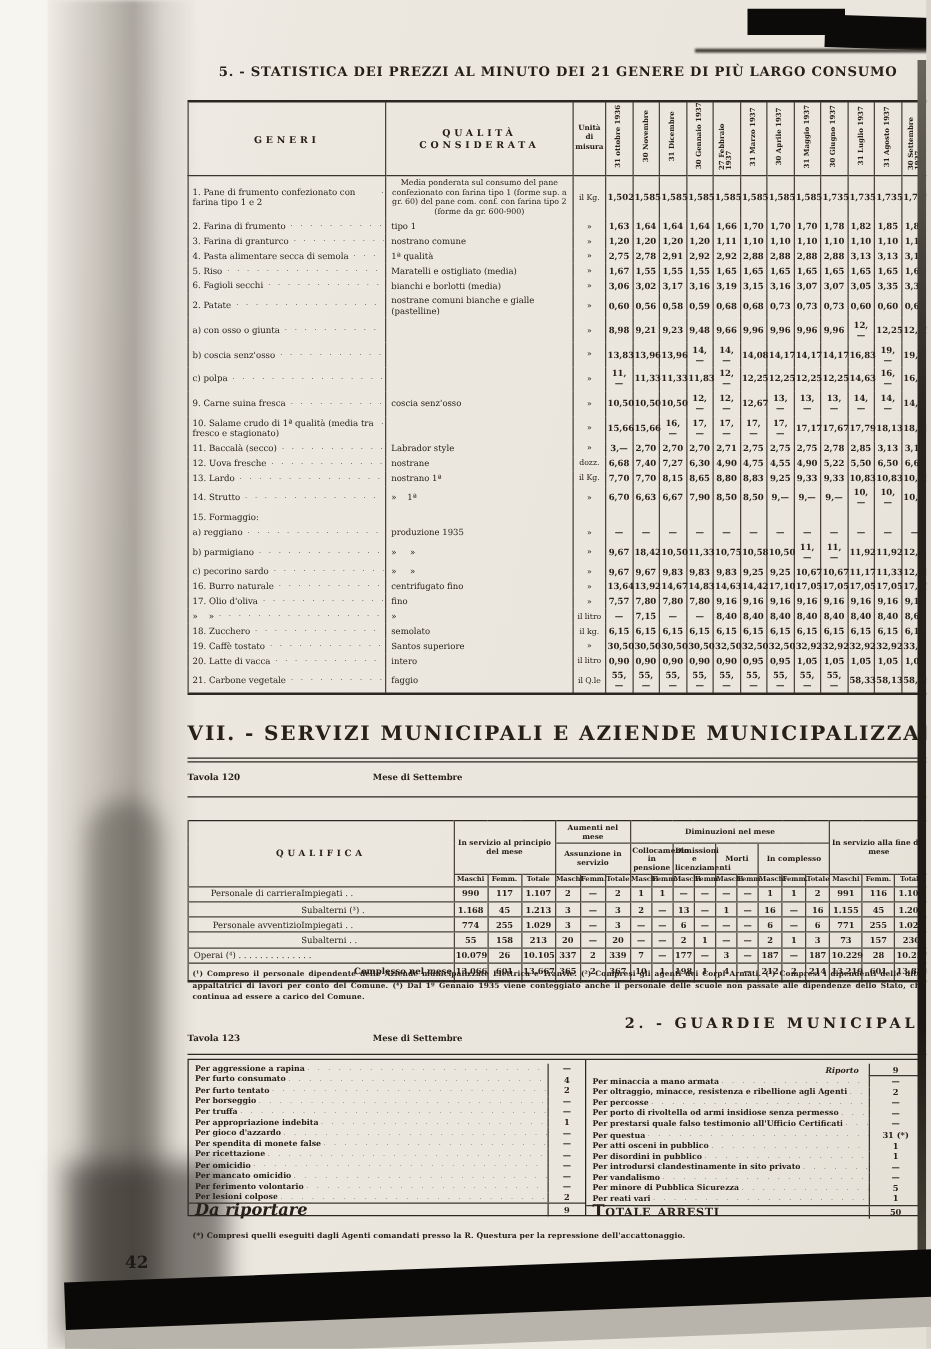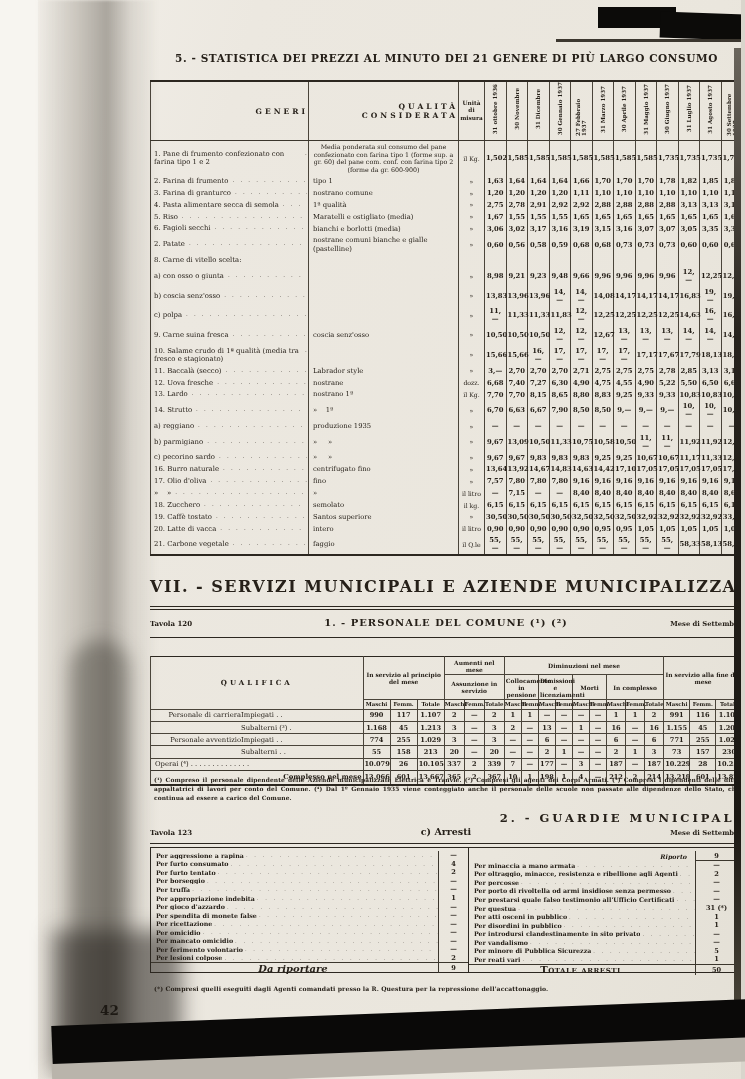--- a/index.html
+++ b/index.html
@@ -23,21 +23,21 @@
   .band{left:52px;top:1026px;width:700px;height:38px;background:#0a0908;z-index:7;transform:rotate(-2.2deg);transform-origin:left center}
   .band2{left:52px;top:1062px;width:700px;height:26px;background:#b9b4ab;z-index:6;transform:rotate(-2.2deg);transform-origin:left center}
   
   .content{position:absolute;left:150px;top:0;width:593px;z-index:3}
   .t5{position:absolute;top:52px;left:0;width:100%;text-align:center;font-size:10.5px;font-weight:bold;letter-spacing:.6px;white-space:nowrap}
   
   table{border-collapse:collapse;table-layout:fixed}
   .price{position:absolute;top:80px;left:0;width:592px;border-top:2.2px solid #2c2720;border-bottom:2.2px solid #2c2720}
   .price th,.price td{border-left:1px solid #4a443a;vertical-align:middle}
   .price thead th{border-bottom:1.2px solid #3b362d;font-weight:bold}
-  .price .hg,.price .hq{font-size:7.5px;letter-spacing:3px;text-align:right}
+  .price .hg,.price .hq{font-size:7.5px;letter-spacing:3px;text-align:center}
   .price .hu{font-size:5.8px;line-height:1.25;text-align:center}
   .price .hm{height:58px;text-align:center;vertical-align:middle;padding:0}
   .vert{writing-mode:vertical-rl;transform:rotate(180deg);font-size:5.6px;font-weight:bold;line-height:1.1;white-space:normal;display:inline-block;max-height:54px;text-align:left}
   .price td{font-size:6.9px;padding:1.8px 1px}
   .price td.g{padding-left:3px}
   .price td.g.sub{}
   .gw{display:flex;align-items:flex-start}
   .gl{white-space:normal;line-height:1.2}
   .ldr{flex:1;overflow:hidden;white-space:nowrap;font-size:5.5px;letter-spacing:2.2px;opacity:.85;padding:0 2px 1px 4px}
   .price td.q{font-size:6.8px;line-height:1.2;padding-left:4px}
@@ -80,21 +80,21 @@
   .half{height:100%;display:flex;flex-direction:column;padding-top:3px}
   .half.l{width:318px;border-right:1.4px solid #2c2720}
   .half.r{width:268px}
   .arow{display:flex;align-items:center;height:8.55px;flex:none}
   .alabel{flex:none;font-size:6.3px;font-weight:bold;padding-left:5px;white-space:nowrap;overflow:hidden}
   .adots{flex:1;overflow:hidden;white-space:nowrap;font-size:5px;letter-spacing:2.6px;opacity:.8;padding:0 2px}
   .aval{flex:none;align-self:stretch;border-left:1px solid #3b362d;display:flex;align-items:center;justify-content:center;font-size:6.6px;font-weight:bold}
   .half.l .aval{width:30px}
   .half.r .aval{width:42px}
   .spacer{flex:1}
-  .arow.total .alabel{flex:1;text-align:center;padding-right:8px;font-style:italic;font-size:10px}
+  .arow.total .alabel{flex:1;text-align:left;padding-right:8px;font-style:italic;font-size:13px}
   .arow.total{border-top:1.1px solid #3b362d;height:11px}
   .arow.riporto .alabel{flex:1;text-align:right;font-style:italic;padding-right:8px}
   .arow.riporto{height:10px}
   .arow.riporto .aval{border-bottom:1px solid #3b362d}
   .smallcaps{font-variant:small-caps;font-style:normal !important;letter-spacing:.5px}
   .fn2{top:984px;font-size:6.1px}
   .pagenum{position:absolute;left:100px;top:1002px;font-size:13.5px;font-weight:bold;z-index:4;color:#1d1914}
 </style>
 </head>
 <body>
@@ -284,271 +284,271 @@
             <td class="v">0,68</td>
             <td class="v">0,68</td>
             <td class="v">0,73</td>
             <td class="v">0,73</td>
             <td class="v">0,73</td>
             <td class="v">0,60</td>
             <td class="v">0,60</td>
             <td class="v">0,61</td>
           </tr>
           <tr>
-            <td class="g">
-              <div class="gw">
-                <span class="gl">8. Carne di vitello scelta:</span>
+            <td class="g sub">
+              <div class="gw">
+                <span class="gl">a) con osso o giunta</span>
+                <span class="ldr">. . . . . . . . . . . . . . . . . . . . . . . . . . . . . . . . . . . . . . . . . . . . . . . . . . . . . . . . . . . . </span>
+              </div>
+            </td>
+            <td class="q"></td>
+            <td class="u">»</td>
+            <td class="v">8,98</td>
+            <td class="v">9,21</td>
+            <td class="v">9,23</td>
+            <td class="v">9,48</td>
+            <td class="v">9,66</td>
+            <td class="v">9,96</td>
+            <td class="v">9,96</td>
+            <td class="v">9,96</td>
+            <td class="v">9,96</td>
+            <td class="v">12,—</td>
+            <td class="v">12,25</td>
+            <td class="v">12,25</td>
+          </tr>
+          <tr>
+            <td class="g sub">
+              <div class="gw">
+                <span class="gl">b) coscia senz'osso</span>
+                <span class="ldr">. . . . . . . . . . . . . . . . . . . . . . . . . . . . . . . . . . . . . . . . . . . . . . . . . . . . . . . . . . . . </span>
+              </div>
+            </td>
+            <td class="q"></td>
+            <td class="u">»</td>
+            <td class="v">13,83</td>
+            <td class="v">13,96</td>
+            <td class="v">13,96</td>
+            <td class="v">14,—</td>
+            <td class="v">14,—</td>
+            <td class="v">14,08</td>
+            <td class="v">14,17</td>
+            <td class="v">14,17</td>
+            <td class="v">14,17</td>
+            <td class="v">16,83</td>
+            <td class="v">19,—</td>
+            <td class="v">19,—</td>
+          </tr>
+          <tr>
+            <td class="g sub">
+              <div class="gw">
+                <span class="gl">c) polpa</span>
+                <span class="ldr">. . . . . . . . . . . . . . . . . . . . . . . . . . . . . . . . . . . . . . . . . . . . . . . . . . . . . . . . . . . . </span>
+              </div>
+            </td>
+            <td class="q"></td>
+            <td class="u">»</td>
+            <td class="v">11,—</td>
+            <td class="v">11,33</td>
+            <td class="v">11,33</td>
+            <td class="v">11,83</td>
+            <td class="v">12,—</td>
+            <td class="v">12,25</td>
+            <td class="v">12,25</td>
+            <td class="v">12,25</td>
+            <td class="v">12,25</td>
+            <td class="v">14,63</td>
+            <td class="v">16,—</td>
+            <td class="v">16,—</td>
+          </tr>
+          <tr>
+            <td class="g">
+              <div class="gw">
+                <span class="gl">9. Carne suina fresca</span>
+                <span class="ldr">. . . . . . . . . . . . . . . . . . . . . . . . . . . . . . . . . . . . . . . . . . . . . . . . . . . . . . . . . . . . </span>
+              </div>
+            </td>
+            <td class="q">coscia senz'osso</td>
+            <td class="u">»</td>
+            <td class="v">10,50</td>
+            <td class="v">10,50</td>
+            <td class="v">10,50</td>
+            <td class="v">12,—</td>
+            <td class="v">12,—</td>
+            <td class="v">12,67</td>
+            <td class="v">13,—</td>
+            <td class="v">13,—</td>
+            <td class="v">13,—</td>
+            <td class="v">14,—</td>
+            <td class="v">14,—</td>
+            <td class="v">14,—</td>
+          </tr>
+          <tr>
+            <td class="g">
+              <div class="gw">
+                <span class="gl">10. Salame crudo di 1ª qualità (media tra fresco e stagionato)</span>
+                <span class="ldr">. . . . . . . . . . . . . . . . . . . . . . . . . . . . . . . . . . . . . . . . . . . . . . . . . . . . . . . . . . . . </span>
+              </div>
+            </td>
+            <td class="q"></td>
+            <td class="u">»</td>
+            <td class="v">15,66</td>
+            <td class="v">15,66</td>
+            <td class="v">16,—</td>
+            <td class="v">17,—</td>
+            <td class="v">17,—</td>
+            <td class="v">17,—</td>
+            <td class="v">17,—</td>
+            <td class="v">17,17</td>
+            <td class="v">17,67</td>
+            <td class="v">17,79</td>
+            <td class="v">18,13</td>
+            <td class="v">18,38</td>
+          </tr>
+          <tr>
+            <td class="g">
+              <div class="gw">
+                <span class="gl">11. Baccalà (secco)</span>
+                <span class="ldr">. . . . . . . . . . . . . . . . . . . . . . . . . . . . . . . . . . . . . . . . . . . . . . . . . . . . . . . . . . . . </span>
+              </div>
+            </td>
+            <td class="q">Labrador style</td>
+            <td class="u">»</td>
+            <td class="v">3,—</td>
+            <td class="v">2,70</td>
+            <td class="v">2,70</td>
+            <td class="v">2,70</td>
+            <td class="v">2,71</td>
+            <td class="v">2,75</td>
+            <td class="v">2,75</td>
+            <td class="v">2,75</td>
+            <td class="v">2,78</td>
+            <td class="v">2,85</td>
+            <td class="v">3,13</td>
+            <td class="v">3,15</td>
+          </tr>
+          <tr>
+            <td class="g">
+              <div class="gw">
+                <span class="gl">12. Uova fresche</span>
+                <span class="ldr">. . . . . . . . . . . . . . . . . . . . . . . . . . . . . . . . . . . . . . . . . . . . . . . . . . . . . . . . . . . . </span>
+              </div>
+            </td>
+            <td class="q">nostrane</td>
+            <td class="u">dozz.</td>
+            <td class="v">6,68</td>
+            <td class="v">7,40</td>
+            <td class="v">7,27</td>
+            <td class="v">6,30</td>
+            <td class="v">4,90</td>
+            <td class="v">4,75</td>
+            <td class="v">4,55</td>
+            <td class="v">4,90</td>
+            <td class="v">5,22</td>
+            <td class="v">5,50</td>
+            <td class="v">6,50</td>
+            <td class="v">6,68</td>
+          </tr>
+          <tr>
+            <td class="g">
+              <div class="gw">
+                <span class="gl">13. Lardo</span>
+                <span class="ldr">. . . . . . . . . . . . . . . . . . . . . . . . . . . . . . . . . . . . . . . . . . . . . . . . . . . . . . . . . . . . </span>
+              </div>
+            </td>
+            <td class="q">nostrano 1ª</td>
+            <td class="u">il Kg.</td>
+            <td class="v">7,70</td>
+            <td class="v">7,70</td>
+            <td class="v">8,15</td>
+            <td class="v">8,65</td>
+            <td class="v">8,80</td>
+            <td class="v">8,83</td>
+            <td class="v">9,25</td>
+            <td class="v">9,33</td>
+            <td class="v">9,33</td>
+            <td class="v">10,83</td>
+            <td class="v">10,83</td>
+            <td class="v">10,83</td>
+          </tr>
+          <tr>
+            <td class="g">
+              <div class="gw">
+                <span class="gl">14. Strutto</span>
+                <span class="ldr">. . . . . . . . . . . . . . . . . . . . . . . . . . . . . . . . . . . . . . . . . . . . . . . . . . . . . . . . . . . . </span>
+              </div>
+            </td>
+            <td class="q">»&nbsp;&nbsp;&nbsp;&nbsp;1ª</td>
+            <td class="u">»</td>
+            <td class="v">6,70</td>
+            <td class="v">6,63</td>
+            <td class="v">6,67</td>
+            <td class="v">7,90</td>
+            <td class="v">8,50</td>
+            <td class="v">8,50</td>
+            <td class="v">9,—</td>
+            <td class="v">9,—</td>
+            <td class="v">9,—</td>
+            <td class="v">10,—</td>
+            <td class="v">10,—</td>
+            <td class="v">10,—</td>
+          </tr>
+          <tr>
+            <td class="g">
+              <div class="gw">
+                <span class="gl">15. Formaggio:</span>
               </div>
             </td>
             <td class="q"></td>
             <td class="u"></td>
             <td class="v"></td>
             <td class="v"></td>
             <td class="v"></td>
             <td class="v"></td>
             <td class="v"></td>
             <td class="v"></td>
             <td class="v"></td>
             <td class="v"></td>
             <td class="v"></td>
             <td class="v"></td>
             <td class="v"></td>
             <td class="v"></td>
           </tr>
           <tr>
             <td class="g sub">
               <div class="gw">
-                <span class="gl">a) con osso o giunta</span>
-                <span class="ldr">. . . . . . . . . . . . . . . . . . . . . . . . . . . . . . . . . . . . . . . . . . . . . . . . . . . . . . . . . . . . </span>
-              </div>
-            </td>
-            <td class="q"></td>
-            <td class="u">»</td>
-            <td class="v">8,98</td>
-            <td class="v">9,21</td>
-            <td class="v">9,23</td>
-            <td class="v">9,48</td>
-            <td class="v">9,66</td>
-            <td class="v">9,96</td>
-            <td class="v">9,96</td>
-            <td class="v">9,96</td>
-            <td class="v">9,96</td>
-            <td class="v">12,—</td>
-            <td class="v">12,25</td>
-            <td class="v">12,25</td>
+                <span class="gl">a) reggiano</span>
+                <span class="ldr">. . . . . . . . . . . . . . . . . . . . . . . . . . . . . . . . . . . . . . . . . . . . . . . . . . . . . . . . . . . . </span>
+              </div>
+            </td>
+            <td class="q">produzione 1935</td>
+            <td class="u">»</td>
+            <td class="v">—</td>
+            <td class="v">—</td>
+            <td class="v">—</td>
+            <td class="v">—</td>
+            <td class="v">—</td>
+            <td class="v">—</td>
+            <td class="v">—</td>
+            <td class="v">—</td>
+            <td class="v">—</td>
+            <td class="v">—</td>
+            <td class="v">—</td>
+            <td class="v">—</td>
           </tr>
           <tr>
             <td class="g sub">
               <div class="gw">
-                <span class="gl">b) coscia senz'osso</span>
-                <span class="ldr">. . . . . . . . . . . . . . . . . . . . . . . . . . . . . . . . . . . . . . . . . . . . . . . . . . . . . . . . . . . . </span>
-              </div>
-            </td>
-            <td class="q"></td>
-            <td class="u">»</td>
-            <td class="v">13,83</td>
-            <td class="v">13,96</td>
-            <td class="v">13,96</td>
-            <td class="v">14,—</td>
-            <td class="v">14,—</td>
-            <td class="v">14,08</td>
-            <td class="v">14,17</td>
-            <td class="v">14,17</td>
-            <td class="v">14,17</td>
-            <td class="v">16,83</td>
-            <td class="v">19,—</td>
-            <td class="v">19,—</td>
-          </tr>
-          <tr>
-            <td class="g sub">
-              <div class="gw">
-                <span class="gl">c) polpa</span>
-                <span class="ldr">. . . . . . . . . . . . . . . . . . . . . . . . . . . . . . . . . . . . . . . . . . . . . . . . . . . . . . . . . . . . </span>
-              </div>
-            </td>
-            <td class="q"></td>
-            <td class="u">»</td>
-            <td class="v">11,—</td>
-            <td class="v">11,33</td>
-            <td class="v">11,33</td>
-            <td class="v">11,83</td>
-            <td class="v">12,—</td>
-            <td class="v">12,25</td>
-            <td class="v">12,25</td>
-            <td class="v">12,25</td>
-            <td class="v">12,25</td>
-            <td class="v">14,63</td>
-            <td class="v">16,—</td>
-            <td class="v">16,—</td>
-          </tr>
-          <tr>
-            <td class="g">
-              <div class="gw">
-                <span class="gl">9. Carne suina fresca</span>
-                <span class="ldr">. . . . . . . . . . . . . . . . . . . . . . . . . . . . . . . . . . . . . . . . . . . . . . . . . . . . . . . . . . . . </span>
-              </div>
-            </td>
-            <td class="q">coscia senz'osso</td>
-            <td class="u">»</td>
-            <td class="v">10,50</td>
-            <td class="v">10,50</td>
-            <td class="v">10,50</td>
-            <td class="v">12,—</td>
-            <td class="v">12,—</td>
-            <td class="v">12,67</td>
-            <td class="v">13,—</td>
-            <td class="v">13,—</td>
-            <td class="v">13,—</td>
-            <td class="v">14,—</td>
-            <td class="v">14,—</td>
-            <td class="v">14,—</td>
-          </tr>
-          <tr>
-            <td class="g">
-              <div class="gw">
-                <span class="gl">10. Salame crudo di 1ª qualità (media tra fresco e stagionato)</span>
-                <span class="ldr">. . . . . . . . . . . . . . . . . . . . . . . . . . . . . . . . . . . . . . . . . . . . . . . . . . . . . . . . . . . . </span>
-              </div>
-            </td>
-            <td class="q"></td>
-            <td class="u">»</td>
-            <td class="v">15,66</td>
-            <td class="v">15,66</td>
-            <td class="v">16,—</td>
-            <td class="v">17,—</td>
-            <td class="v">17,—</td>
-            <td class="v">17,—</td>
-            <td class="v">17,—</td>
-            <td class="v">17,17</td>
-            <td class="v">17,67</td>
-            <td class="v">17,79</td>
-            <td class="v">18,13</td>
-            <td class="v">18,38</td>
-          </tr>
-          <tr>
-            <td class="g">
-              <div class="gw">
-                <span class="gl">11. Baccalà (secco)</span>
-                <span class="ldr">. . . . . . . . . . . . . . . . . . . . . . . . . . . . . . . . . . . . . . . . . . . . . . . . . . . . . . . . . . . . </span>
-              </div>
-            </td>
-            <td class="q">Labrador style</td>
-            <td class="u">»</td>
-            <td class="v">3,—</td>
-            <td class="v">2,70</td>
-            <td class="v">2,70</td>
-            <td class="v">2,70</td>
-            <td class="v">2,71</td>
-            <td class="v">2,75</td>
-            <td class="v">2,75</td>
-            <td class="v">2,75</td>
-            <td class="v">2,78</td>
-            <td class="v">2,85</td>
-            <td class="v">3,13</td>
-            <td class="v">3,15</td>
-          </tr>
-          <tr>
-            <td class="g">
-              <div class="gw">
-                <span class="gl">12. Uova fresche</span>
-                <span class="ldr">. . . . . . . . . . . . . . . . . . . . . . . . . . . . . . . . . . . . . . . . . . . . . . . . . . . . . . . . . . . . </span>
-              </div>
-            </td>
-            <td class="q">nostrane</td>
-            <td class="u">dozz.</td>
-            <td class="v">6,68</td>
-            <td class="v">7,40</td>
-            <td class="v">7,27</td>
-            <td class="v">6,30</td>
-            <td class="v">4,90</td>
-            <td class="v">4,75</td>
-            <td class="v">4,55</td>
-            <td class="v">4,90</td>
-            <td class="v">5,22</td>
-            <td class="v">5,50</td>
-            <td class="v">6,50</td>
-            <td class="v">6,68</td>
-          </tr>
-          <tr>
-            <td class="g">
-              <div class="gw">
-                <span class="gl">13. Lardo</span>
-                <span class="ldr">. . . . . . . . . . . . . . . . . . . . . . . . . . . . . . . . . . . . . . . . . . . . . . . . . . . . . . . . . . . . </span>
-              </div>
-            </td>
-            <td class="q">nostrano 1ª</td>
-            <td class="u">il Kg.</td>
-            <td class="v">7,70</td>
-            <td class="v">7,70</td>
-            <td class="v">8,15</td>
-            <td class="v">8,65</td>
-            <td class="v">8,80</td>
-            <td class="v">8,83</td>
-            <td class="v">9,25</td>
-            <td class="v">9,33</td>
-            <td class="v">9,33</td>
-            <td class="v">10,83</td>
-            <td class="v">10,83</td>
-            <td class="v">10,83</td>
-          </tr>
-          <tr>
-            <td class="g">
-              <div class="gw">
-                <span class="gl">14. Strutto</span>
-                <span class="ldr">. . . . . . . . . . . . . . . . . . . . . . . . . . . . . . . . . . . . . . . . . . . . . . . . . . . . . . . . . . . . </span>
-              </div>
-            </td>
-            <td class="q">»&nbsp;&nbsp;&nbsp;&nbsp;1ª</td>
-            <td class="u">»</td>
-            <td class="v">6,70</td>
-            <td class="v">6,63</td>
-            <td class="v">6,67</td>
-            <td class="v">7,90</td>
-            <td class="v">8,50</td>
-            <td class="v">8,50</td>
-            <td class="v">9,—</td>
-            <td class="v">9,—</td>
-            <td class="v">9,—</td>
-            <td class="v">10,—</td>
-            <td class="v">10,—</td>
-            <td class="v">10,—</td>
-          </tr>
-          <tr>
-            <td class="g sub">
-              <div class="gw">
-                <span class="gl">a) reggiano</span>
-                <span class="ldr">. . . . . . . . . . . . . . . . . . . . . . . . . . . . . . . . . . . . . . . . . . . . . . . . . . . . . . . . . . . . </span>
-              </div>
-            </td>
-            <td class="q">produzione 1935</td>
-            <td class="u">»</td>
-            <td class="v">—</td>
-            <td class="v">—</td>
-            <td class="v">—</td>
-            <td class="v">—</td>
-            <td class="v">—</td>
-            <td class="v">—</td>
-            <td class="v">—</td>
-            <td class="v">—</td>
-            <td class="v">—</td>
-            <td class="v">—</td>
-            <td class="v">—</td>
-            <td class="v">—</td>
-          </tr>
-          <tr>
-            <td class="g sub">
-              <div class="gw">
                 <span class="gl">b) parmigiano</span>
                 <span class="ldr">. . . . . . . . . . . . . . . . . . . . . . . . . . . . . . . . . . . . . . . . . . . . . . . . . . . . . . . . . . . . </span>
               </div>
             </td>
             <td class="q">»&nbsp;&nbsp;&nbsp;&nbsp;&nbsp;»</td>
             <td class="u">»</td>
             <td class="v">9,67</td>
-            <td class="v">13,09</td>
+            <td class="v">18,42</td>
             <td class="v">10,50</td>
             <td class="v">11,33</td>
             <td class="v">10,75</td>
             <td class="v">10,58</td>
             <td class="v">10,50</td>
             <td class="v">11,—</td>
             <td class="v">11,—</td>
             <td class="v">11,92</td>
             <td class="v">11,92</td>
             <td class="v">12,—</td>
@@ -730,21 +730,20 @@
             <td class="v">58,53</td>
           </tr>
         </tbody>
     </table>
 
     <div class="t7">VII. - SERVIZI MUNICIPALI E AZIENDE MUNICIPALIZZATE</div>
     <div class="dbl r1"></div>
 
     <div class="tabrow tr1">
       <span class="tavola">Tavola 120</span>
-      <span class="ttitle">1. - PERSONALE DEL COMUNE (¹) (²)</span>
       <span class="mese">Mese di Settembre</span>
     </div>
     <div class="thinrule r2"></div>
 
     <table class="pers">
       <colgroup>
         <col style="width:212px">
         <col span="3" style="width:27px">
         <col span="3" style="width:20px">
         <col span="6" style="width:17px">
@@ -940,21 +939,20 @@
             <td>13.820</td>
           </tr>
         </tbody>
     </table>
 
     <p class="fn fn1">(¹) Compreso il personale dipendente delle Aziende municipalizzate Elettrica e Tranvie. (²) Compresi gli agenti dei Corpi Armati. (³) Compresi i dipendenti delle ditte appaltatrici di lavori per conto del Comune. (⁴) Dal 1º Gennaio 1935 viene conteggiato anche il personale delle scuole non passate alle dipendenze dello Stato, che continua ad essere a carico del Comune.</p>
 
     <div class="t2g">2. - GUARDIE MUNICIPALI</div>
     <div class="tabrow tr2">
       <span class="tavola">Tavola 123</span>
-      <span class="subt">c) Arresti</span>
       <span class="mese">Mese di Settembre</span>
     </div>
     <div class="thinrule r3"></div>
 
     <div class="arrbox">
       <div class="half l">
           <div class="arow">
             <span class="alabel">Per aggressione a rapina</span>
             <span class="adots">. . . . . . . . . . . . . . . . . . . . . . . . . . . . . . . . . . . . . . . . . . . . . . . . . . . . . . . . . . . . . . . . . . . . . . . . . . . . . . . . </span>
             <span class="aval">—</span>

